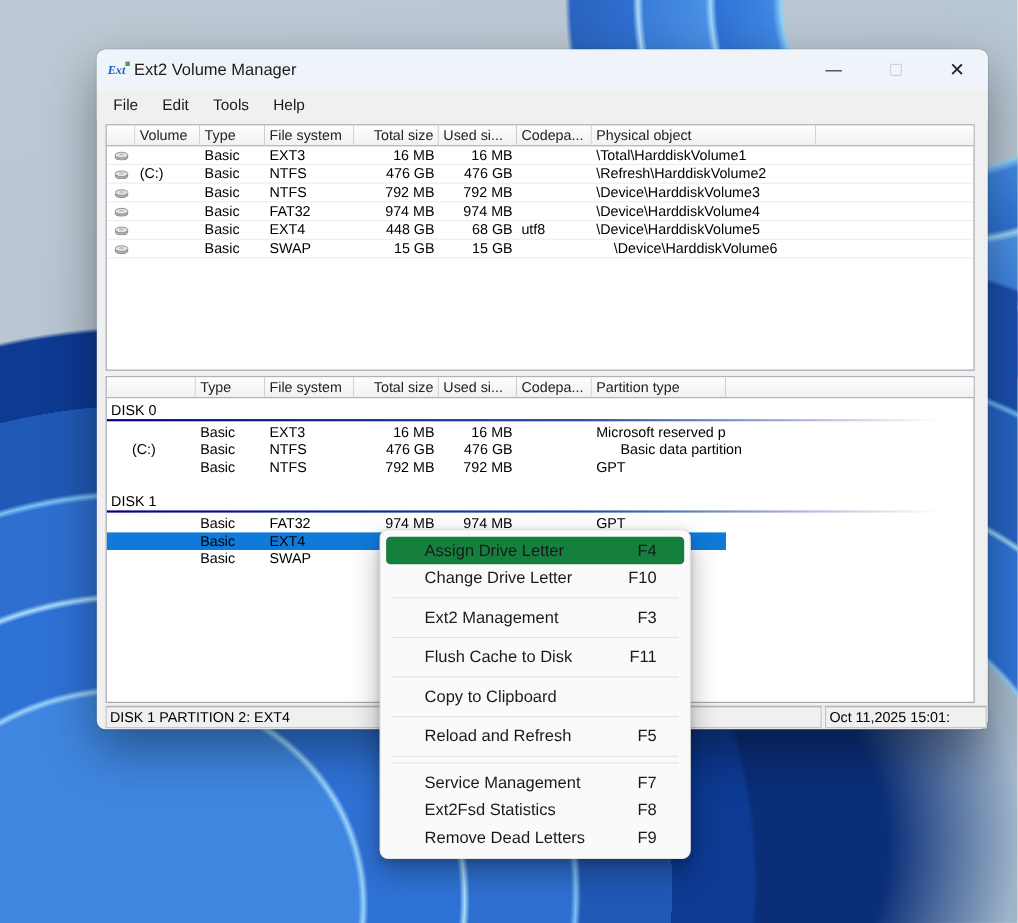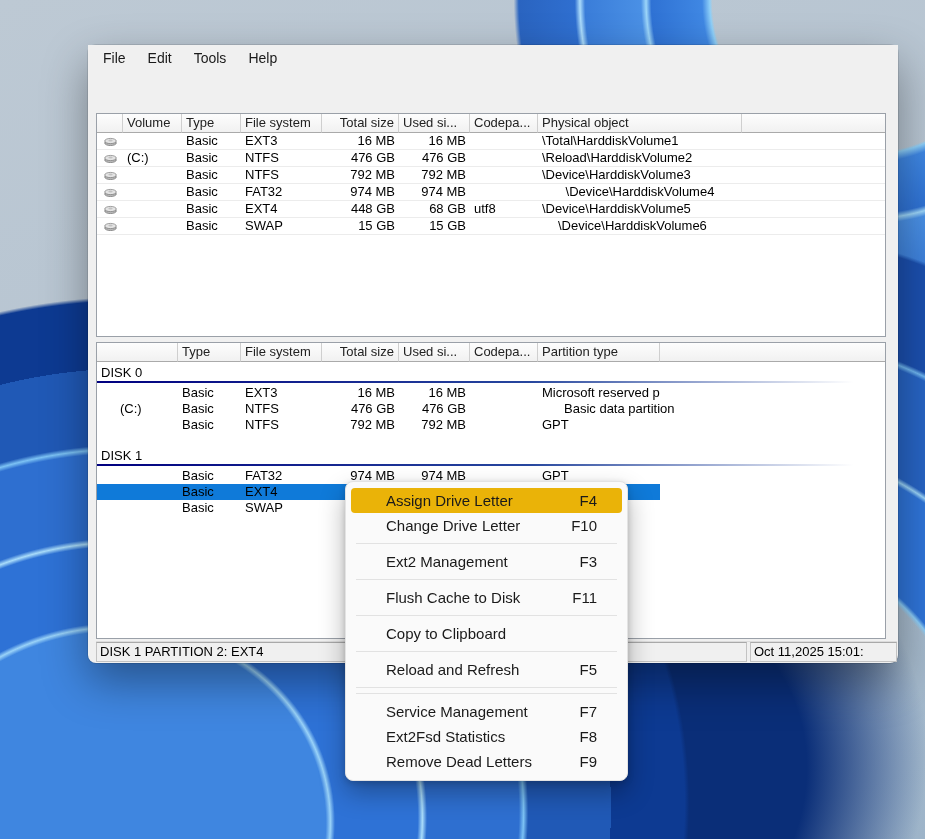--- a/index.html
+++ b/index.html
@@ -74,37 +74,48 @@
     font-size:13px; color:#000; line-height:18px; padding:0 3px; white-space:nowrap; overflow:hidden; }
   #sb-left { flex:1; }
   #sb-right { width:147px; }
 
   
   #ctx-menu { position:absolute; left:345px; top:481px; width:283px; z-index:50;
     background:#fafafa; border:1px solid #e3e3e3; border-radius:8px; padding:6px 0;
     box-shadow:0 12px 26px rgba(0,0,0,.30), 0 2px 6px rgba(0,0,0,.16); }
   .cm-item { height:25px; margin:0 5px; padding:0 25px 0 35px; border-radius:4px;
     display:flex; align-items:center; font-size:15px; color:#1a1a1a; }
-  .cm-item.hover { background:#eab308; }
+  .cm-item.hover { background:#15803d; }
   .cm-label { flex:1; white-space:nowrap; }
   .cm-key { white-space:nowrap;margin-left:12px; }
   .cm-sep { height:1px; background:#e2e2e2; margin:5px 10px; }
 </style>
 </head>
 <body>
 
 <div id="desktop">
   <div class="petal" id="bloom-tr"></div>
   <div class="petal" id="bloom-br"></div>
   <div class="petal" id="navy-wedge"></div>
   <div class="petal" id="bloom-bl"></div>
 </div>
 
 <div id="win">
 
+  <div id="titlebar">
+    <span id="app-icon">Ext</span>
+    <span id="title-text">Ext2 Volume Manager</span>
+    <div id="caption-buttons">
+      <div class="cap-btn">—</div>
+      <div class="cap-btn max">
+          <span></span>
+        </div>
+      <div class="cap-btn close">✕</div>
+    </div>
+  </div>
 
   <div id="menubar">
       <div class="mb-item">File</div>
       <div class="mb-item">Edit</div>
       <div class="mb-item">Tools</div>
       <div class="mb-item">Help</div>
     </div>
 
   <div class="pane" id="pane-volumes">
     <div class="hdr" id="vol-hdr">
@@ -143,21 +154,21 @@
               <ellipse cx="6.5" cy="4" rx="5.8" ry="2.6" fill="#e4e4e4" stroke="#7a7a7a" stroke-width=".7"></ellipse>
               <ellipse cx="6.5" cy="3.6" rx="2.2" ry="1" fill="#c2c2c2"></ellipse>
             </svg>
           </div>
           <div class="cell" style="width: 59px;">(C:)</div>
           <div class="cell" style="width: 59px;">Basic</div>
           <div class="cell" style="width: 81px;">NTFS</div>
           <div class="cell r" style="width: 77px;">476 GB</div>
           <div class="cell r" style="width: 71px;">476 GB</div>
           <div class="cell" style="width: 68px;"></div>
-          <div class="cell" style="width: 204px;">\Reload\HarddiskVolume2</div>
+          <div class="cell" style="width: 204px;">\Refresh\HarddiskVolume2</div>
           <div class="cell" style="width: 145px;"></div>
         </div>
         <div class="vrow">
           <div class="cell icon-cell" style="width: 26px;">
             <svg width="13" height="9" viewBox="0 0 13 9">
               <ellipse cx="6.5" cy="6" rx="5.8" ry="2.6" fill="#b9b9b9" stroke="#6e6e6e" stroke-width=".7"></ellipse>
               <ellipse cx="6.5" cy="4" rx="5.8" ry="2.6" fill="#e4e4e4" stroke="#7a7a7a" stroke-width=".7"></ellipse>
               <ellipse cx="6.5" cy="3.6" rx="2.2" ry="1" fill="#c2c2c2"></ellipse>
             </svg>
           </div>
@@ -177,21 +188,21 @@
               <ellipse cx="6.5" cy="4" rx="5.8" ry="2.6" fill="#e4e4e4" stroke="#7a7a7a" stroke-width=".7"></ellipse>
               <ellipse cx="6.5" cy="3.6" rx="2.2" ry="1" fill="#c2c2c2"></ellipse>
             </svg>
           </div>
           <div class="cell" style="width: 59px;"></div>
           <div class="cell" style="width: 59px;">Basic</div>
           <div class="cell" style="width: 81px;">FAT32</div>
           <div class="cell r" style="width: 77px;">974 MB</div>
           <div class="cell r" style="width: 71px;">974 MB</div>
           <div class="cell" style="width: 68px;"></div>
-          <div class="cell" style="width: 204px; text-align: center;">\Device\HarddiskVolume4</div>
+          <div class="cell" style="width: 204px;">\Device\HarddiskVolume4</div>
           <div class="cell" style="width: 145px;"></div>
         </div>
         <div class="vrow">
           <div class="cell icon-cell" style="width: 26px;">
             <svg width="13" height="9" viewBox="0 0 13 9">
               <ellipse cx="6.5" cy="6" rx="5.8" ry="2.6" fill="#b9b9b9" stroke="#6e6e6e" stroke-width=".7"></ellipse>
               <ellipse cx="6.5" cy="4" rx="5.8" ry="2.6" fill="#e4e4e4" stroke="#7a7a7a" stroke-width=".7"></ellipse>
               <ellipse cx="6.5" cy="3.6" rx="2.2" ry="1" fill="#c2c2c2"></ellipse>
             </svg>
           </div>

